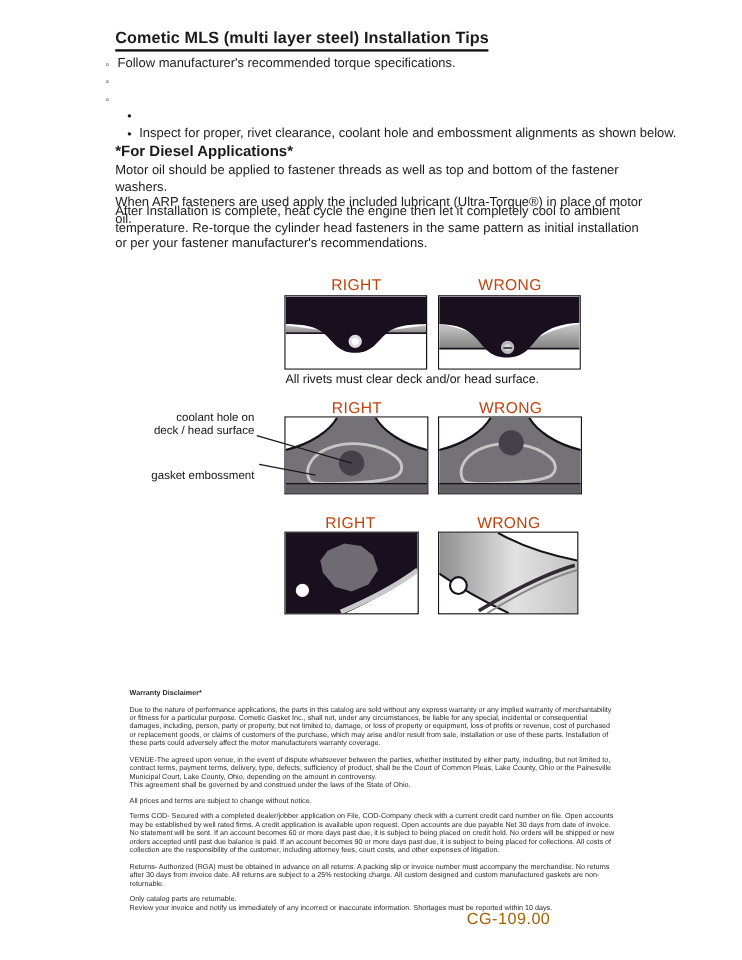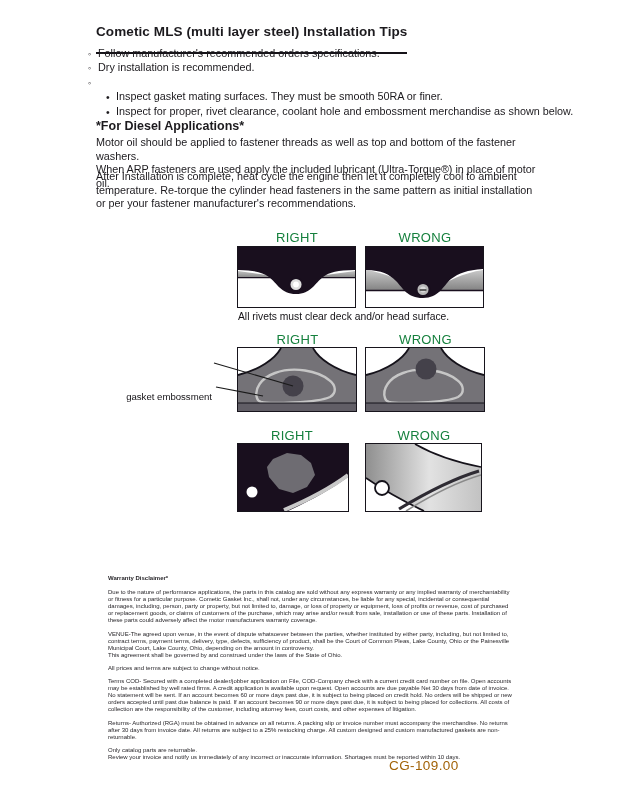--- a/index.html
+++ b/index.html
@@ -5,32 +5,32 @@
   html,body{margin:0;padding:0;background:#ffffff;}
   #page{
     position:relative;width:618px;height:800px;background:#ffffff;
     font-family:"Liberation Sans",sans-serif;color:#1c1a1e;overflow:hidden;
   }
   .abs{position:absolute;}
   .pre{white-space:pre-line;}
 
   .title{
     left:96px;top:24px;font-size:13.5px;font-weight:bold;
-    border-bottom:2px solid #151218;padding-bottom:13px;letter-spacing:.1px;text-align:right;
+    border-bottom:2px solid #151218;padding-bottom:2px;letter-spacing:.1px;text-align:right;
   }
   .tips{left:88px;top:47px;font-size:10.8px;line-height:13.4px;}
   .tip-row{display:flex;}
   .tip-row .marker{width:10px;flex:0 0 10px;font-size:9px;padding-top:1px;}
   .tip-row.sub{margin-left:18px;}
   .tip-row.sub .marker{font-size:10.5px;}
 
   .diesel-heading{left:96px;top:119px;font-size:12.5px;font-weight:bold;text-align:right;}
   .body-para{left:96px;font-size:10.8px;line-height:13.6px;width:440px;}
 
-  .dg-label{font-size:13px;color:#15803d;text-align:center;letter-spacing:.3px;}
+  .dg-label{font-size:13px;color:#c2410c;text-align:center;letter-spacing:.3px;}
   .panel{border:1.6px solid #17141c;background:#fff;}
   .panel svg{display:block;}
   .caption{font-size:10.3px;line-height:12px;color:#141216;}
 
   .callout{font-size:9.6px;line-height:11px;text-align:right;color:#141216;}
 
   .disc{left:108px;width:404px;font-size:6px;line-height:7.1px;color:#2a282c;}
   .disc-heading{font-weight:bold;margin-bottom:7px;}
   .disc p{margin:0 0 6px 0;white-space:pre-line;}
 
@@ -39,36 +39,34 @@
 </head>
 <body>
 
 <div id="page">
 
   <div class="abs title">Cometic MLS (multi layer steel) Installation Tips</div>
 
   <div class="abs tips">
     <div class="tip-row">
       <span class="marker">◦</span>
-      <span>Follow manufacturer's recommended orders specifications.</span>
+      <span>Follow manufacturer's recommended torque specifications.</span>
     </div>
     <div class="tip-row">
       <span class="marker">◦</span>
-      <span>Dry installation is recommended.</span>
     </div>
     <div class="tip-row">
       <span class="marker">◦</span>
     </div>
     <div class="tip-row sub">
       <span class="marker">•</span>
-      <span>Inspect gasket mating surfaces.  They must be smooth 50RA or finer.</span>
     </div>
     <div class="tip-row sub">
       <span class="marker">•</span>
-      <span>Inspect for proper, rivet clearance, coolant hole and embossment merchandise as shown below.</span>
+      <span>Inspect for proper, rivet clearance, coolant hole and embossment alignments as shown below.</span>
     </div>
   </div>
 
   <div class="abs diesel-heading">*For Diesel Applications*</div>
   <div class="abs body-para pre" style="top:136px;">Motor oil should be applied to fastener threads as well as top and bottom of the fastener washers.
 When ARP fasteners are used apply the included lubricant (Ultra-Torque®) in place of motor oil.</div>
   <div class="abs body-para pre" style="top:170px;">After Installation is complete, heat cycle the engine then let it completely cool to ambient
 temperature. Re-torque the cylinder head fasteners in the same pattern as initial installation
 or per your fastener manufacturer's recommendations.</div>
 
@@ -138,20 +136,22 @@
       <path d="M43,0 C37,11 21,22 0,27" fill="none" stroke="#15121a" stroke-width="1.8"></path>
       <path d="M118,0 H75 C81,11 97,22 118,27 Z" fill="#ffffff"></path>
       <path d="M75,0 C81,11 97,22 118,27" fill="none" stroke="#15121a" stroke-width="1.8"></path>
       <path d="M19,50 C16,41 23,30 37,25 C56,18 80,23 91,32 C98,37 99,45 92,49 C79,55 31,56 23,54 C20,53 19.5,52 19,50 Z" fill="none" stroke="#c6c6c6" stroke-width="2.4"></path>
       <circle cx="60" cy="21" r="10.5" fill="#44414a"></circle>
       <rect x="0" y="55" width="118" height="8" fill="#615e66"></rect>
       <line x1="0" y1="55" x2="118" y2="55" stroke="#15121a" stroke-width="1"></line>
     </svg>
   </div>
 
+  <div class="abs callout pre" style="left:108px;top:343px;width:104px;">coolant hole on
+deck / head surface</div>
   <div class="abs callout" style="left:108px;top:380px;width:104px;margin-top:11px;">gasket embossment</div>
   <svg class="abs" style="left:212px;top:356px;" width="86" height="46" viewBox="0 0 86 46">
     <line x1="2" y1="7" x2="81" y2="30" stroke="#1a1a1a" stroke-width="1.1"></line>
     <line x1="4" y1="31" x2="51" y2="40" stroke="#1a1a1a" stroke-width="1.1"></line>
   </svg>
 
 
   <div class="abs dg-label" style="left:234px;top:428px;width:116px;">RIGHT</div>
   <div class="abs dg-label" style="left:365px;top:428px;width:118px;">WRONG</div>
 

